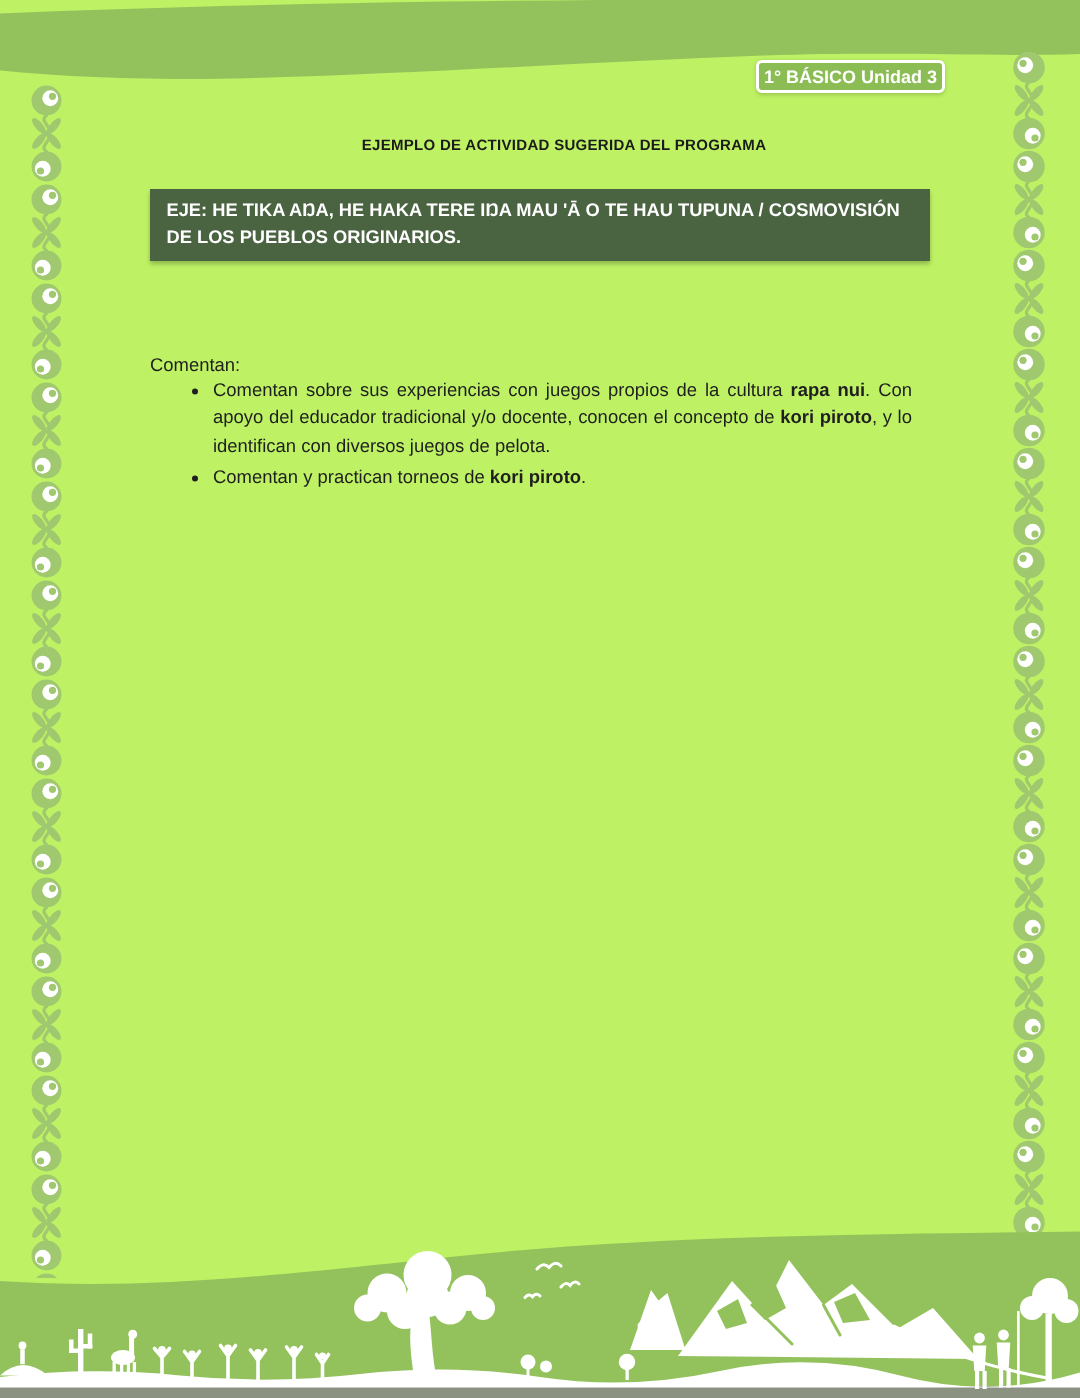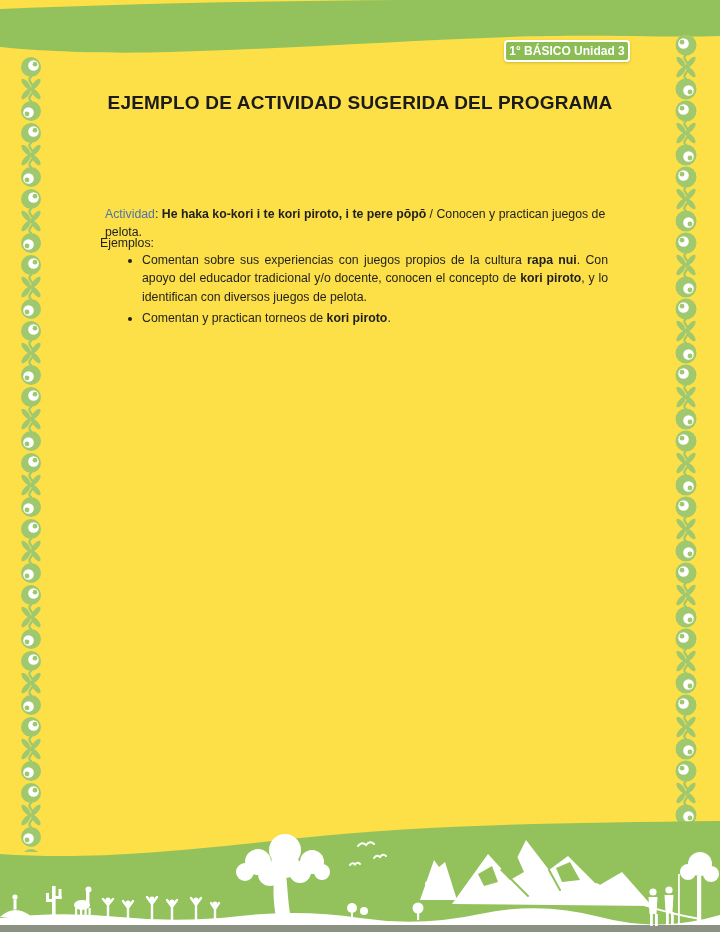--- a/index.html
+++ b/index.html
@@ -1,17 +1,17 @@
 <!DOCTYPE html>
 <html style="--band-green: #93c25c; --ornament-green: #a0c86e; --badge-green: #8cbd55; --dark-green: #4a6341; --label-blue: #4e73a8; --footer-strip: #8c9282;"><head>
 <meta charset="utf-8">
 <style>
   html,body{margin:0;padding:0;background:#fff;}
   .page{
-    position:relative;width:720px;height:932px;background:#fde047;overflow:hidden;
+    position:relative;width:720px;height:932px;background:#bef264;overflow:hidden;
     font-family:"Liberation Sans",sans-serif;color:#1f1f1f;
   }
   
   .f-band{fill:var(--band-green,#93c25c);}
   .f-orn{fill:var(--ornament-green,#a0c86e);}
   .f-white{fill:#ffffff;}
   .f-strip{fill:var(--footer-strip,#8c9282);}
   .s-white{stroke:#ffffff;fill:none;stroke-linecap:round;}
   .s-orn{stroke:var(--ornament-green,#a0c86e);fill:none;stroke-linecap:round;}
   .s-band{stroke:var(--band-green,#93c25c);fill:none;stroke-linecap:round;}
@@ -22,22 +22,22 @@
     background:var(--badge-green,#8cbd55);border:2px solid #fff;border-radius:4px;
     color:#fff;font-size:12px;font-weight:bold;text-align:center;line-height:18px;
     box-shadow:0 1px 3px rgba(0,0,0,.18);white-space:nowrap;
   }
   
   .border-left{position:absolute;left:18px;top:56px;}
   .border-right{position:absolute;left:672px;top:34px;}
   
   .content{position:absolute;left:100px;top:0;width:520px;height:820px;}
   .title{
-    position:absolute;top:92px;left:0;width:100%;margin:0;text-align:center;
-    font-size:19px;font-weight:bold;color:#1b1b1b;letter-spacing:.2px;
+    position:absolute;top:92px;left:16px;width:100%;margin:0;text-align:center;
+    font-size:10px;font-weight:bold;color:#1b1b1b;letter-spacing:.2px;
   }
   .eje{
     position:absolute;top:126px;left:0;width:100%;box-sizing:border-box;
     background:var(--dark-green,#4a6341);color:#fff;font-weight:bold;
     font-size:12.2px;line-height:1.45;padding:6px 11px 7px;
     box-shadow:0 2px 3px rgba(0,0,0,.25);
   }
   .actividad{position:absolute;top:205px;left:5px;width:calc(100% - 5px);margin:0;font-size:12.3px;line-height:1.5;}
   .run-label{color:var(--label-blue,#4e73a8);}
   .run-bold{font-weight:bold;}
@@ -101,24 +101,26 @@
         <circle class="f-orn" cx="18" cy="58" r="2.4"></circle>
         <path class="f-orn" d="M4,52 Q14,44 24,52 Q14,47.5 4,52 Z"></path>
       </pattern>
     </defs>
     <rect width="28" height="790" fill="url(#patR)"></rect>
   </svg>
 
   <div class="content">
     <h1 class="title">EJEMPLO DE ACTIVIDAD SUGERIDA DEL PROGRAMA</h1>
 
-
-    <p class="actividad"><span class="run-label">Actividad</span><span>: </span><span class="run-bold">He haka ko-kori i te kori piroto, i te pere pōpō</span><span> / Conocen y practican juegos de pelota.</span></p>
-
-    <p class="ejemplos">Ejemplos:</p>
+    <div class="eje">
+      <span>EJE: HE TIKA AŊA, HE HAKA TERE IŊA MAU 'Ā O TE HAU TUPUNA / COSMOVISIÓN DE LOS PUEBLOS ORIGINARIOS.</span>
+    </div>
+
+
+    <p class="ejemplos">Comentan:</p>
 
     <ul class="examples">
         <li><span>Comentan sobre sus experiencias con juegos propios de la cultura </span><span class="run-bold">rapa nui</span><span>. Con apoyo del educador tradicional y/o docente, conocen el concepto de </span><span class="run-bold">kori piroto</span><span>, y lo identifican con diversos juegos de pelota.</span></li>
         <li><span>Comentan y practican torneos de </span><span class="run-bold">kori piroto</span><span>.</span></li>
       </ul>
   </div>
 
   <svg class="landscape" width="720" height="112" viewBox="0 0 720 112" aria-hidden="true">
 
     <path class="f-band" d="M0,34 C90,40 170,32 300,18 C430,4 560,3 720,1 L720,112 L0,112 Z"></path>

